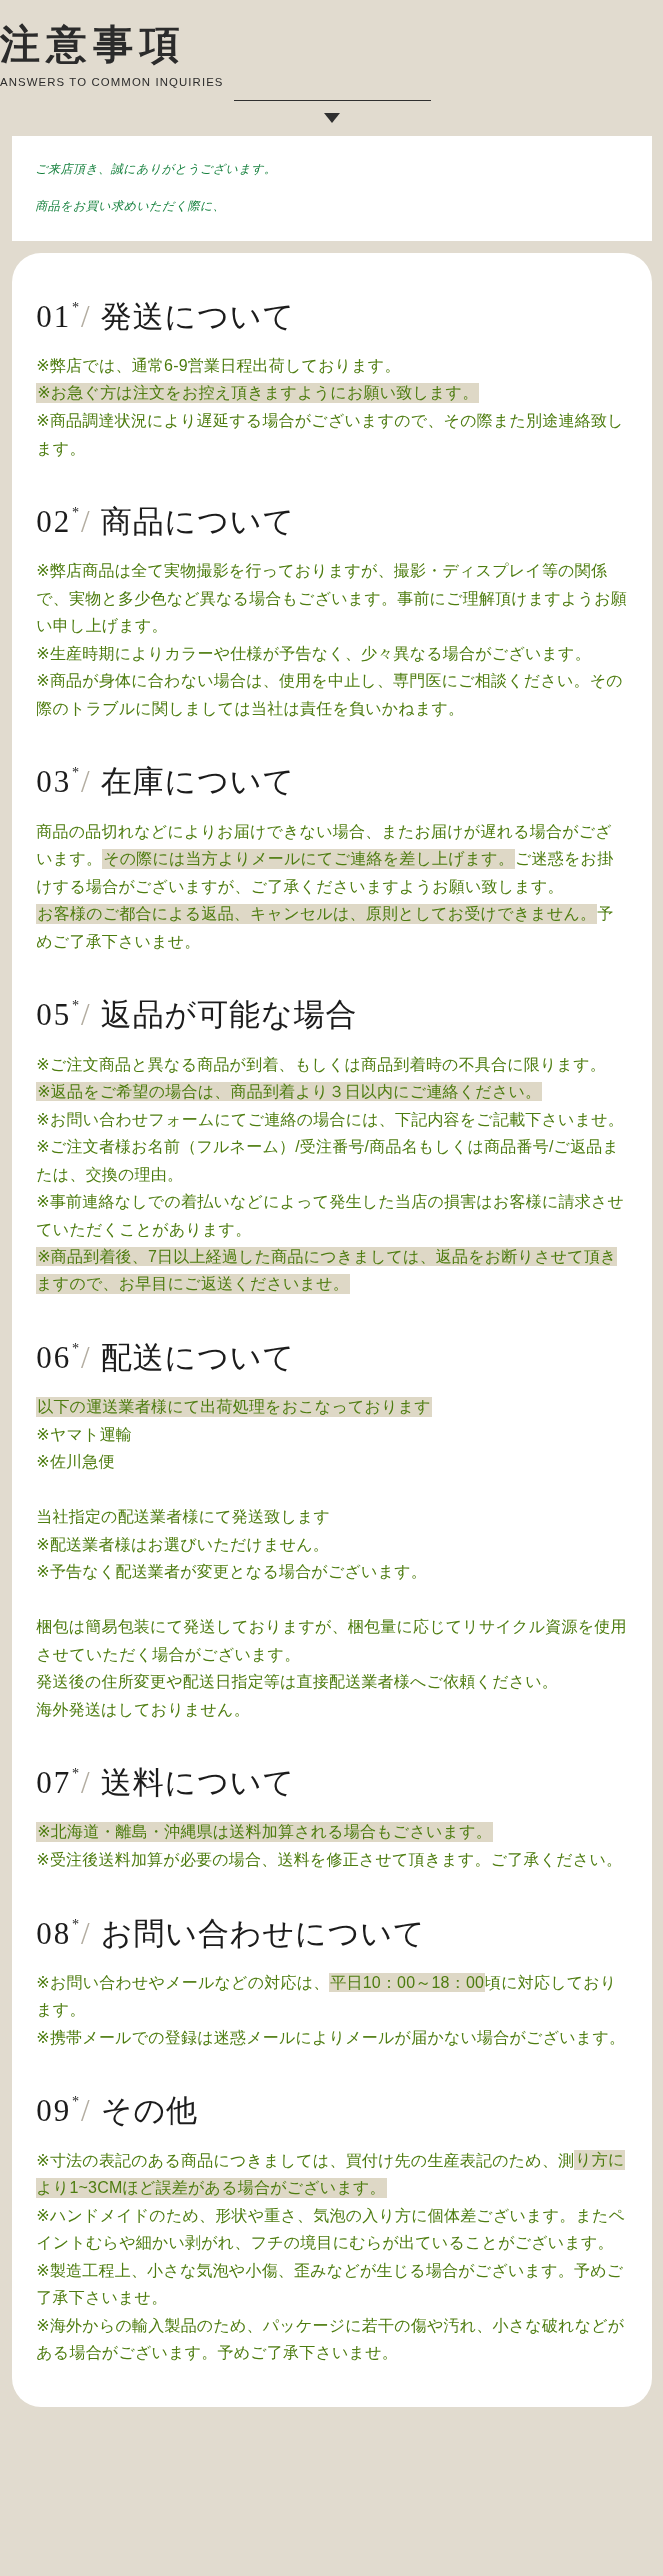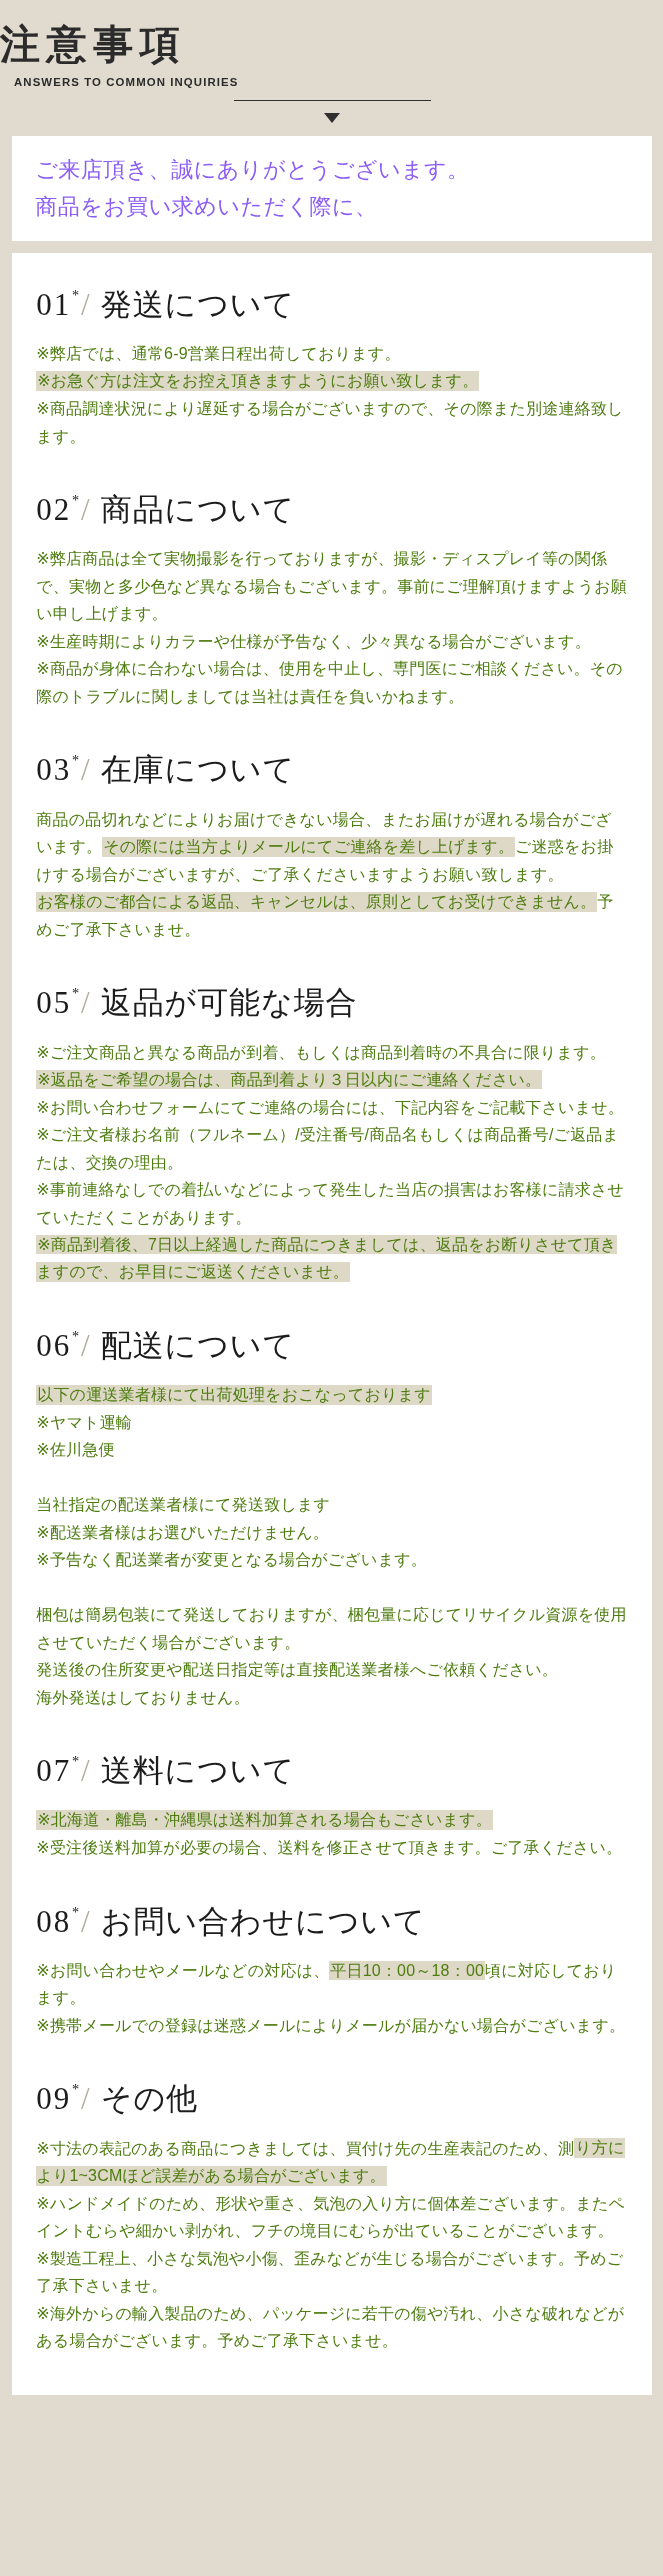--- a/index.html
+++ b/index.html
@@ -14,40 +14,41 @@
   .page{width:664px;padding-bottom:16px;}
 
   
   .header{ text-align:left; padding-top:21px; }
   .page-title{
     font-size:40px; font-weight:700; letter-spacing:6.6px;
     color:#2b2b2b; line-height:1.15; margin:0;
   }
   .page-subtitle{
     font-size:11.4px; letter-spacing:1.1px; color:#2b2b2b;
-    margin-top:8.5px; font-weight:700;margin-left:14px;
+    margin-top:8.5px; font-weight:400;
   }
   .header-rule{
     width:197px; height:0; border:none; border-top:1.4px solid #2f2f2f;
     margin:12.3px auto 0;
   }
   .triangle-icon{
     display:block; margin:12.3px auto 13.3px; width:0; height:0;
     border-left:8.5px solid transparent; border-right:8.5px solid transparent;
     border-top:10.4px solid #2f2f2f;
   }
 
   
   .card{ background:#ffffff; margin:0 12.3px; }
   .intro-card{ padding:14.2px 23px 16px; margin-bottom:12.3px; }
   .intro-card p{
-    margin:0; font-size:22px; line-height:37px; color:#8b5cf6;
+    margin:0; font-size:12px; line-height:37px; color:#15803d;
     letter-spacing:0.5px;
+    font-style:italic;
   }
-  .main-card{ padding:9px 24px 40px; }
+  .main-card{ padding:21px 24px 40px;border-radius:29px; }
 
   
   .section h2{
     font-family:"Liberation Serif","DejaVu Serif",serif;
     font-weight:400; font-size:31px; color:#1c1c1c;
     margin:40px 0 15px; letter-spacing:0.9px; line-height:1.3;
   }
   .section:first-child h2{ margin-top:23px; }
   .sec-num{ letter-spacing:1.9px; }
   .sec-ast{

